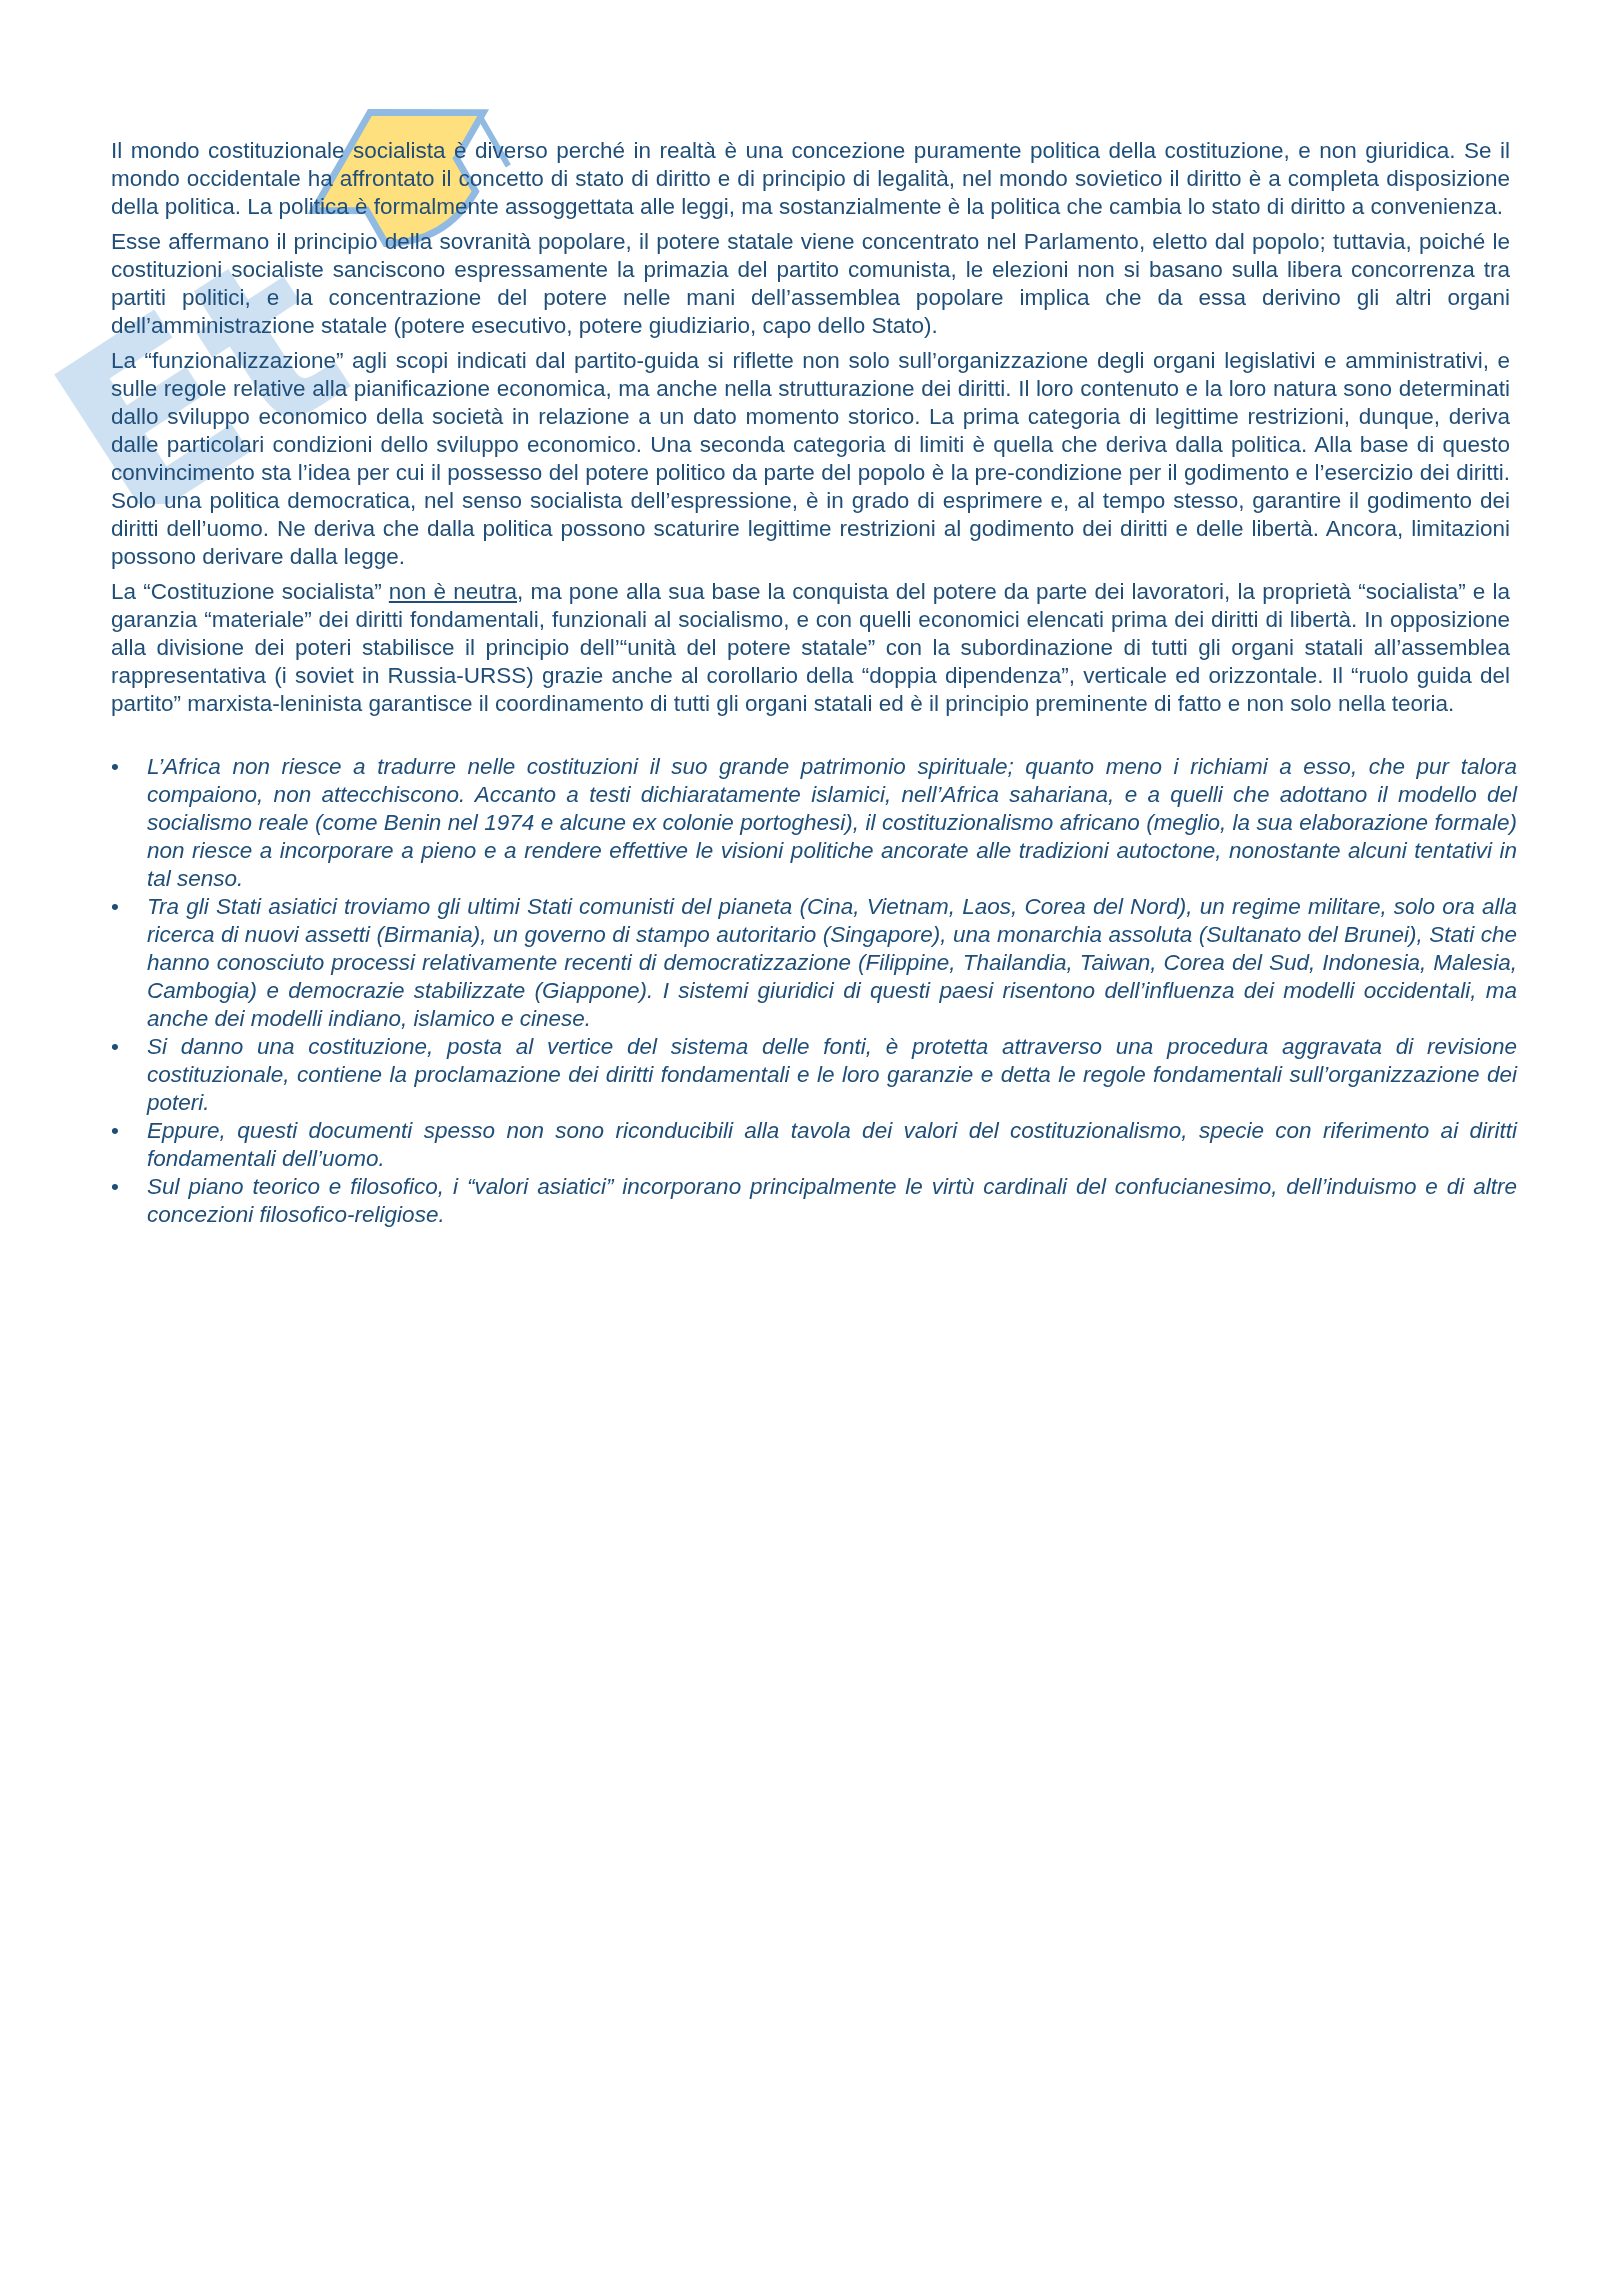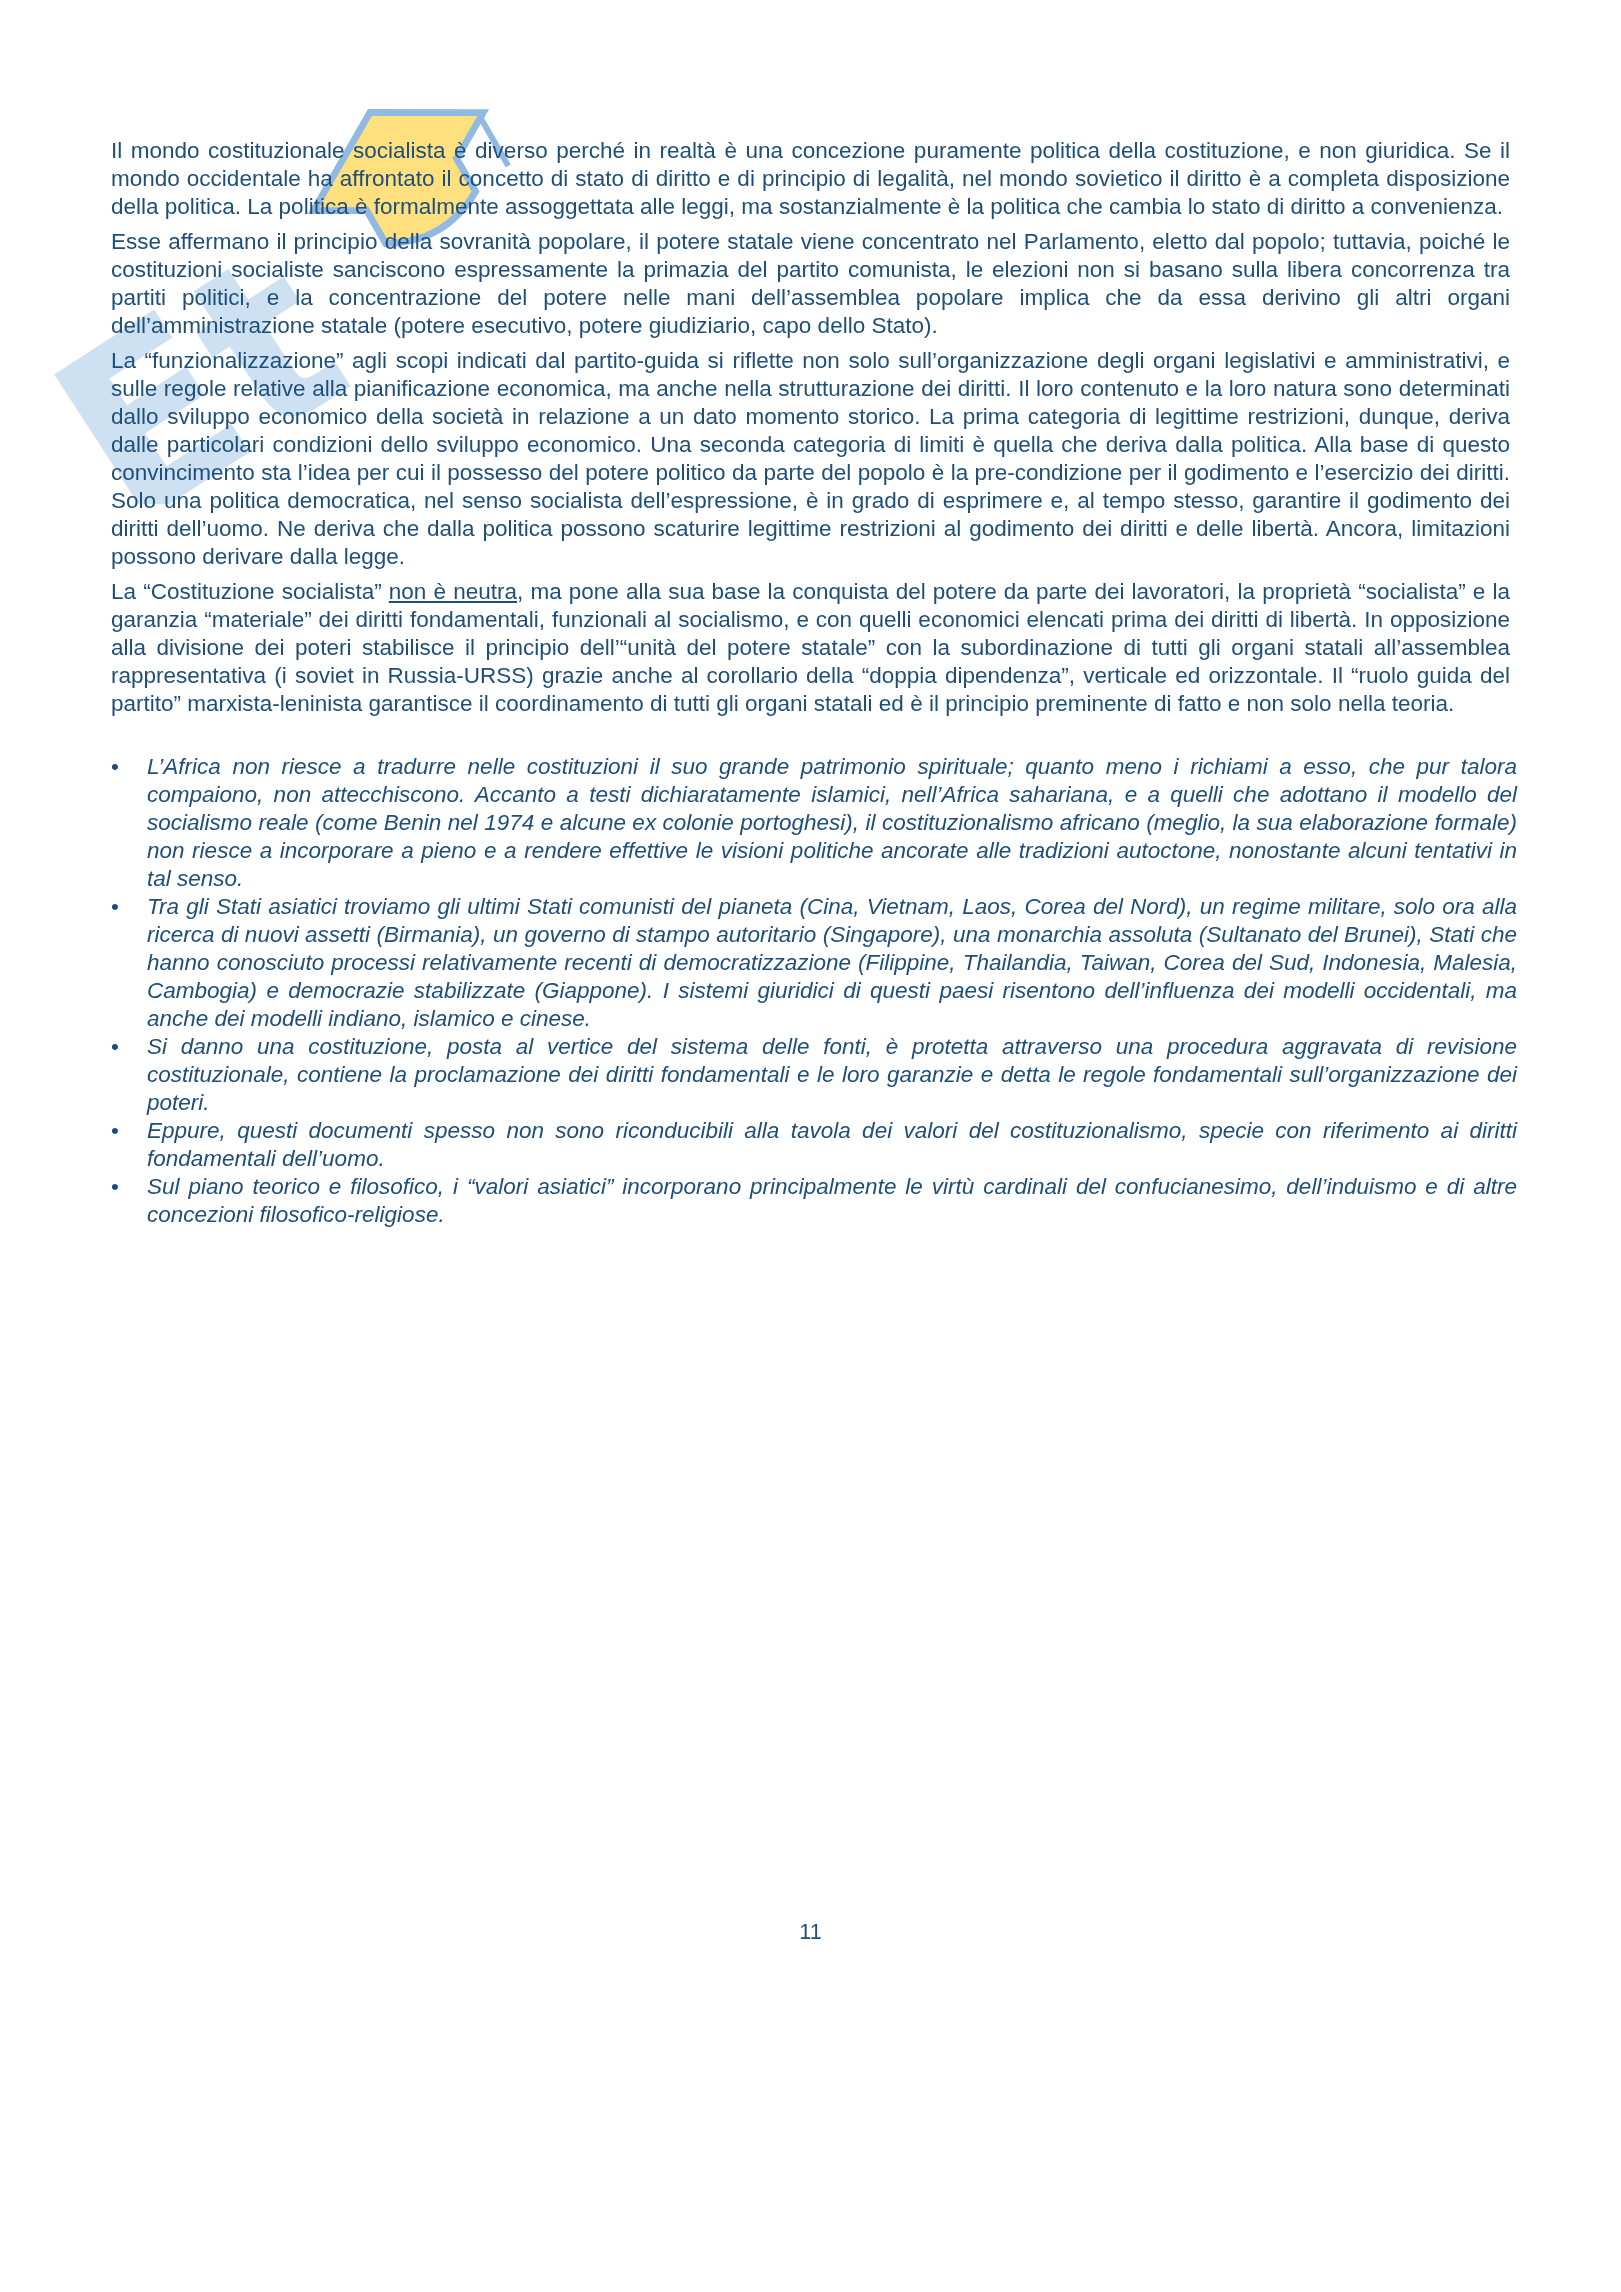--- a/index.html
+++ b/index.html
@@ -106,16 +106,15 @@
       <div class="bullet-item">
         <span class="bullet-marker">•</span>
         <div class="bullet-body"><span class="run">Eppure, questi documenti spesso non sono riconducibili alla tavola dei valori del costituzionalismo, specie con riferimento ai diritti fondamentali dell’uomo.</span></div>
       </div>
       <div class="bullet-item">
         <span class="bullet-marker">•</span>
         <div class="bullet-body"><span class="run">Sul piano teorico e filosofico, i “valori asiatici” incorporano principalmente le virtù cardinali del confucianesimo, dell’induismo e di altre concezioni filosofico-religiose.</span></div>
       </div>
     </div>
 
-  <div class="page-number">11</div>
 
 </div>
 
 
 </body></html>

